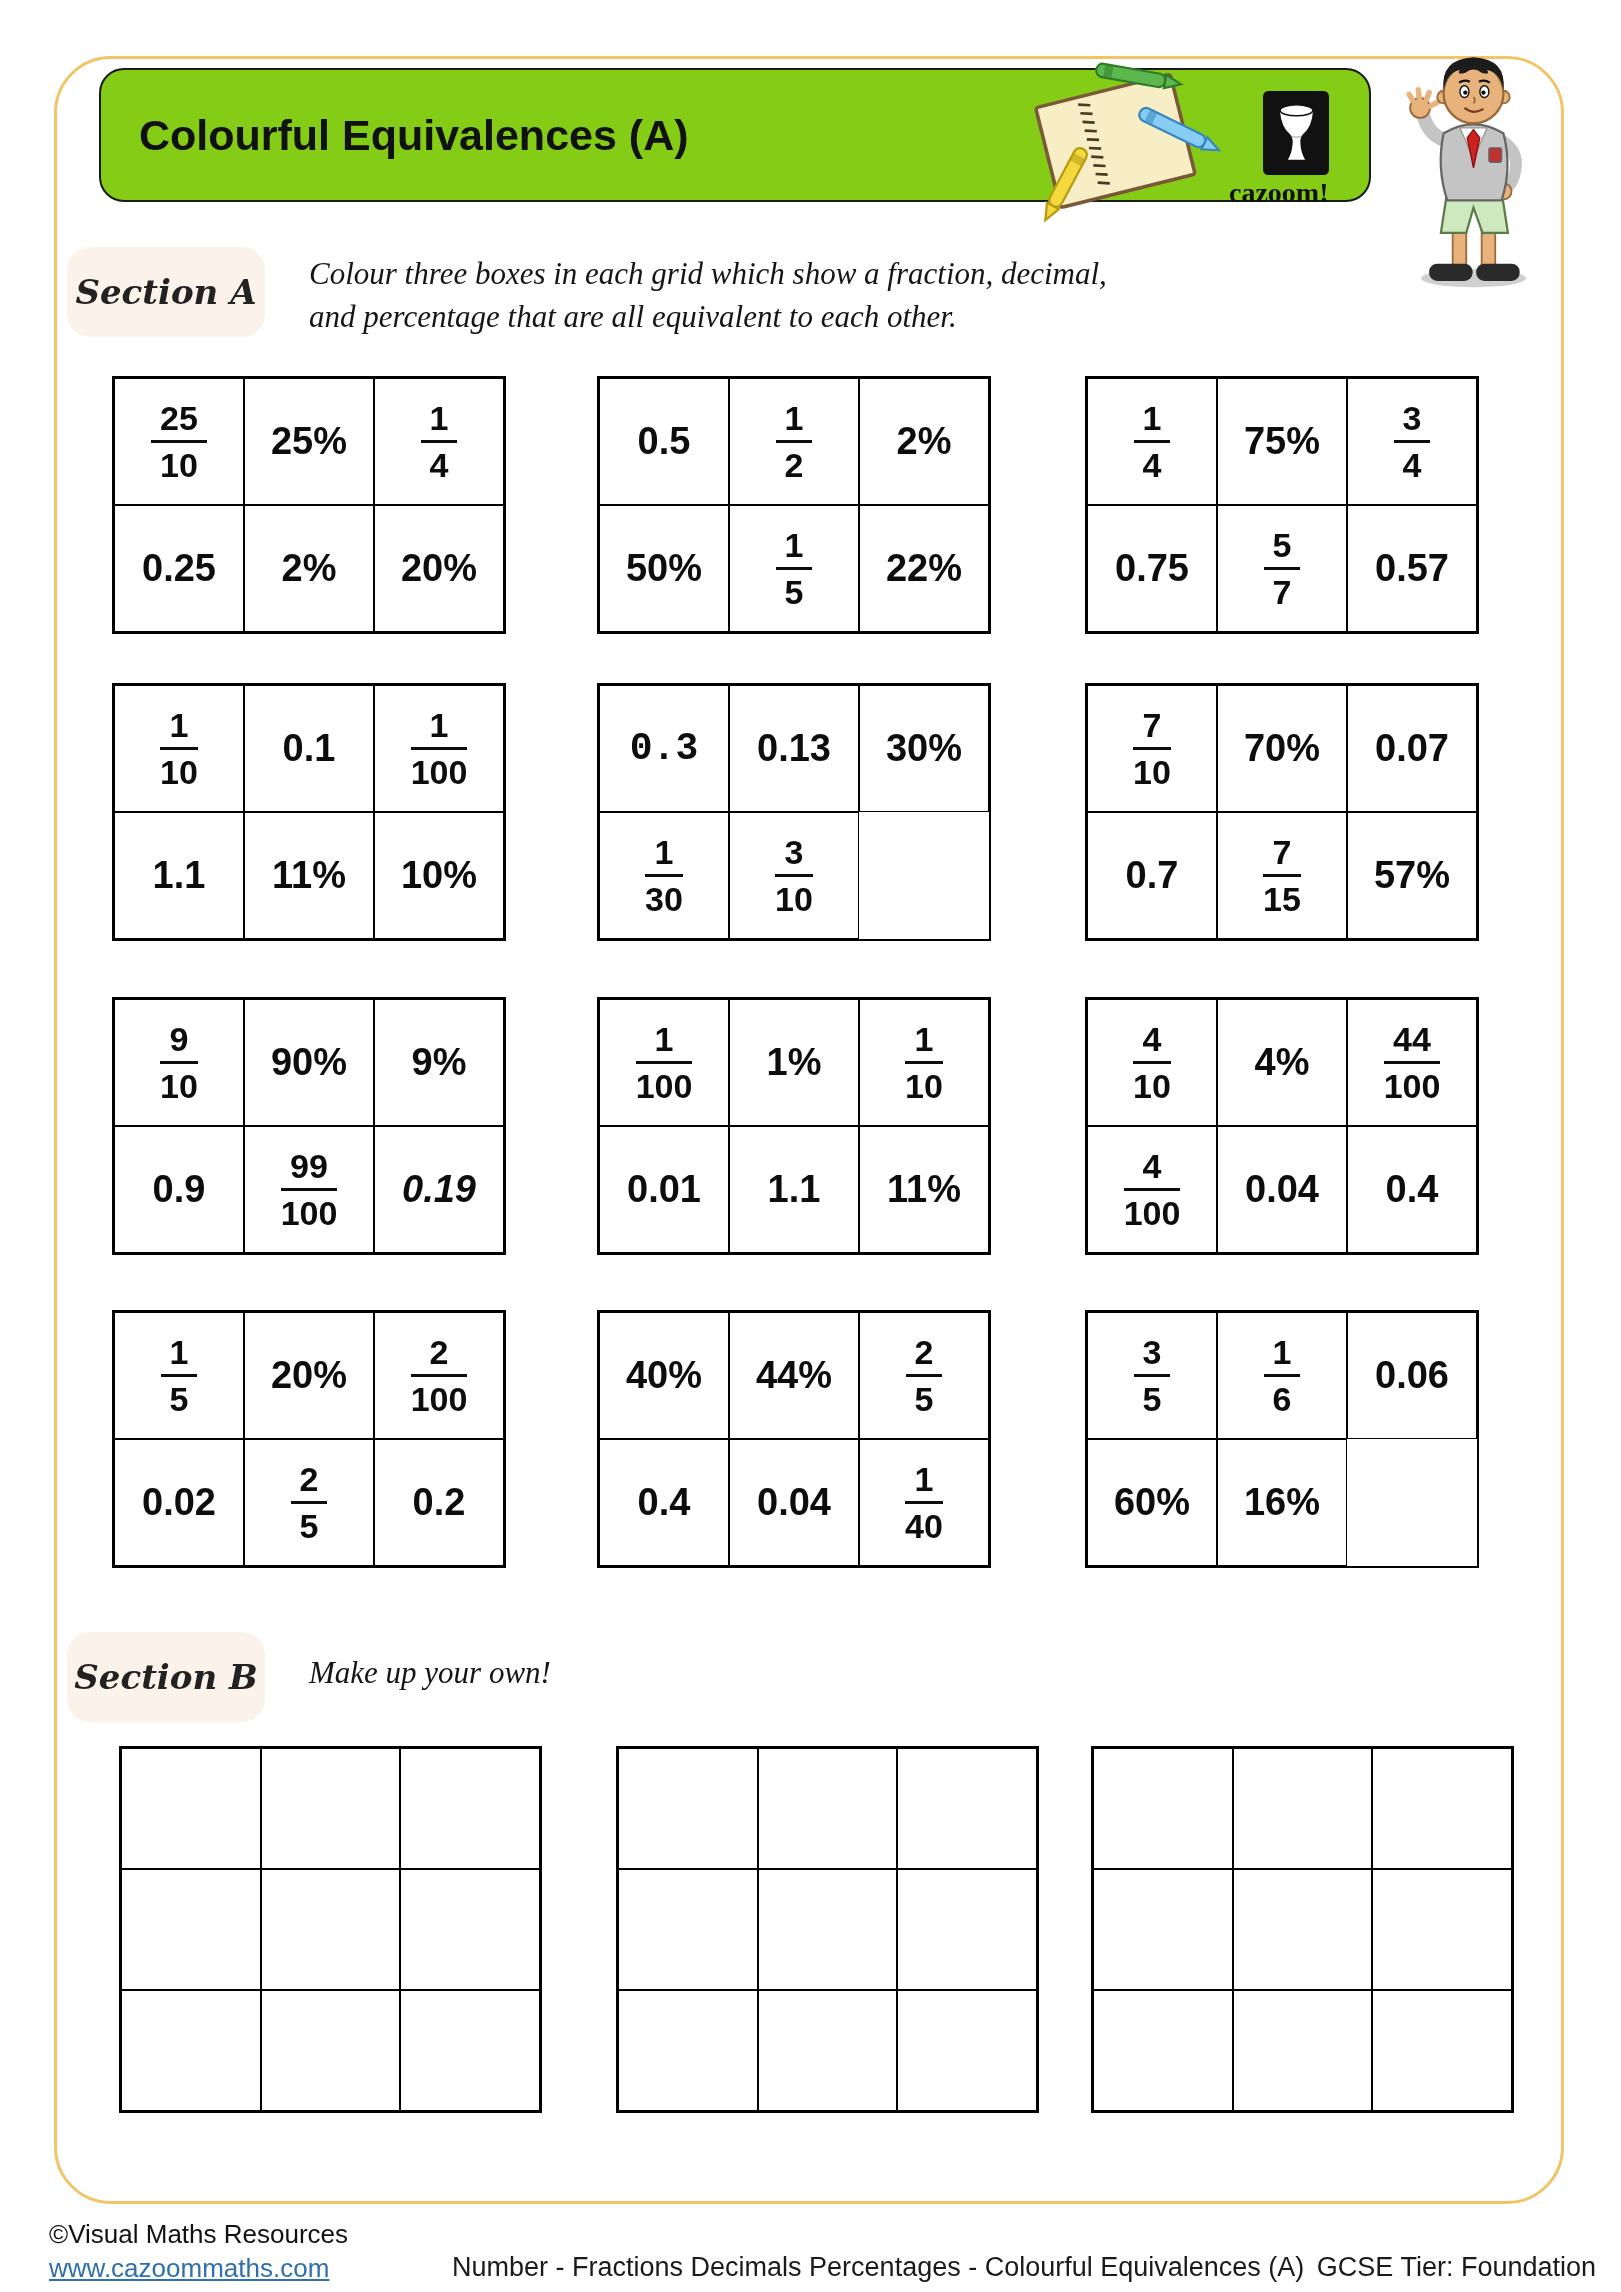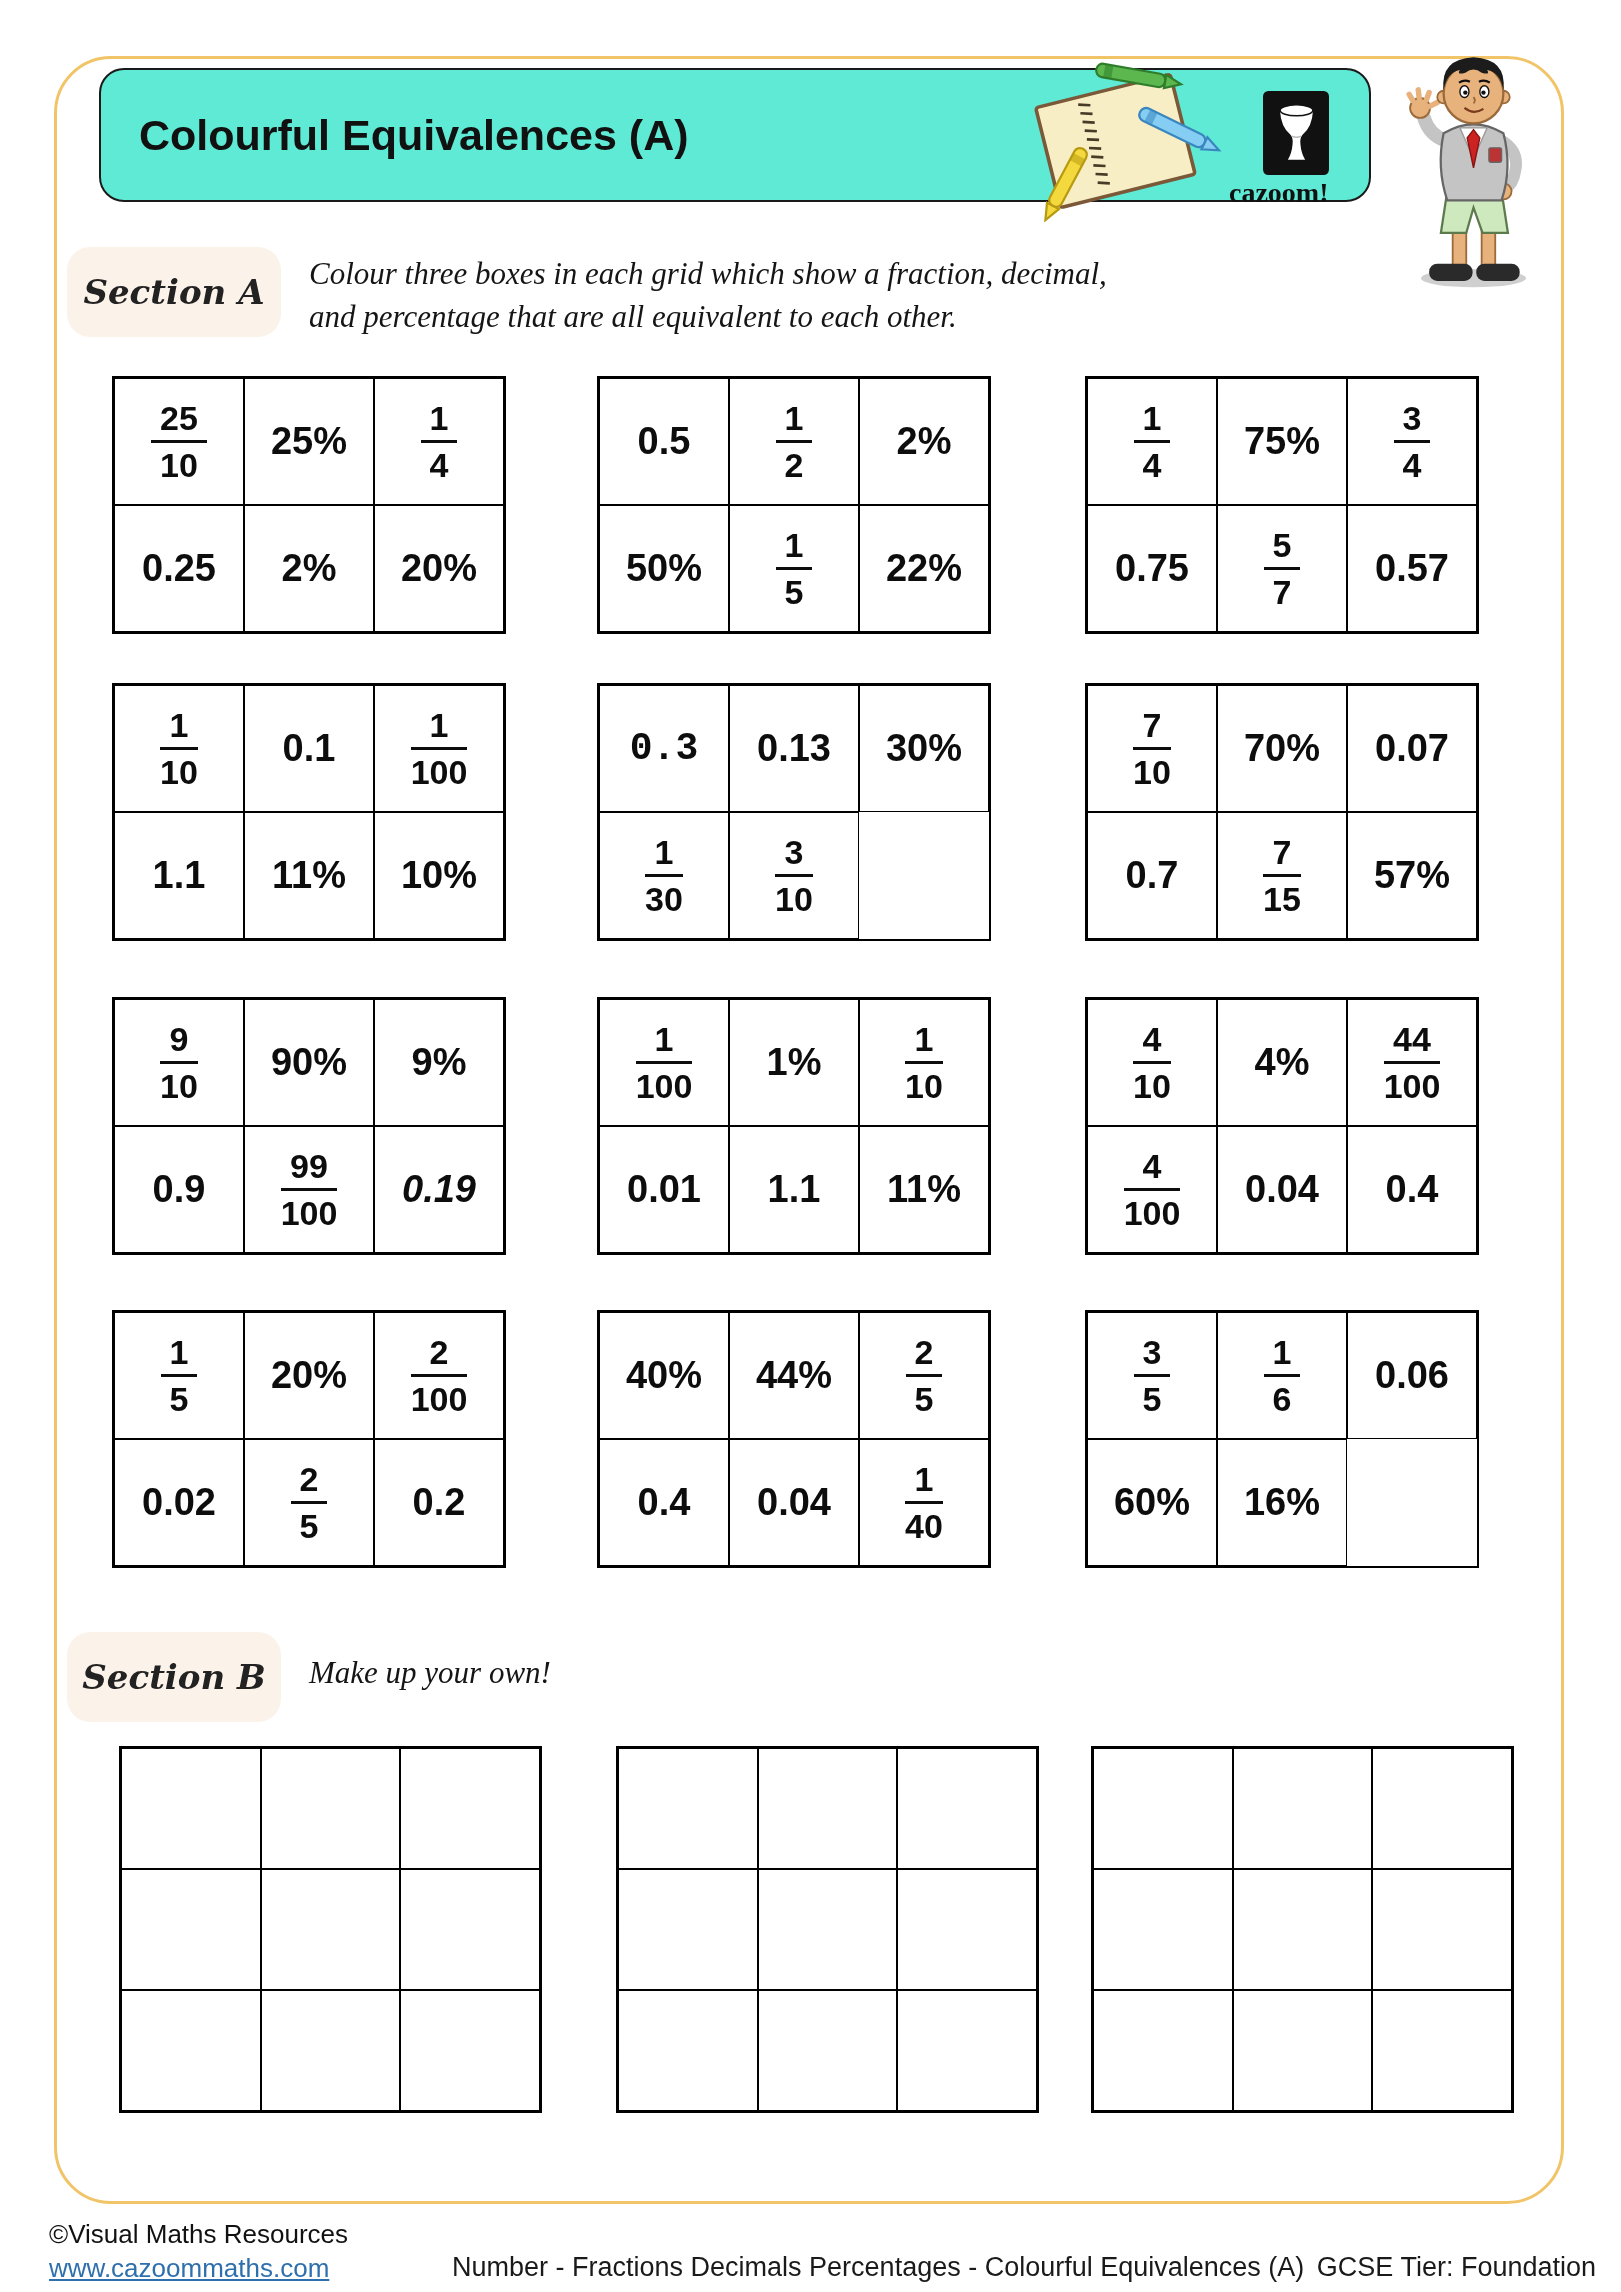--- a/index.html
+++ b/index.html
@@ -20,21 +20,21 @@
   .logo{position:absolute;left:1229px;top:91px;width:134px;text-align:left;}
   .logo-box{width:66px;height:84px;background:#111;border-radius:5.4px;margin:0 auto;
         display:flex;align-items:center;justify-content:center;}
   .logo-text{font-family:"Liberation Serif",serif;font-weight:bold;font-size:28px;color:#111;margin-top:1.8px;}
 
   
   .notebook{position:absolute;left:1003px;top:52px;}
   .boy{position:absolute;left:1386px;top:50px;}
 
   
-  .section-label{position:absolute;left:67px;width:214px;height:90px;background:#FBF3E9;
+  .section-label{position:absolute;left:67px;width:198px;height:90px;background:#FBF3E9;
         border-radius:23px;display:flex;align-items:center;justify-content:center;
         font-family:"DejaVu Serif",serif;font-weight:bold;font-style:italic;font-size:34px;color:#222;}
   #label-a{top:247px;}
   #label-b{top:1632px;}
   .instruction{position:absolute;left:309px;font-family:"Liberation Serif",serif;
         font-style:italic;font-size:31px;line-height:1.38;color:#151515;}
   #instr-a{top:253px;}
   #instr-b{top:1652px;}
 
   
@@ -52,21 +52,21 @@
   .footer-center{position:absolute;left:452px;top:2252px;font-size:27px;color:#1a1a1a;}
   .footer-right{position:absolute;right:25px;top:2252px;font-size:27px;color:#1a1a1a;}
 </style>
 </head>
 <body>
 
 <div class="page" id="page">
 
   <div class="page-border" style="border-color: rgb(241, 196, 104);"></div>
 
-  <div class="title-box" style="background: #5eead4;">
+  <div class="title-box" style="background: #84cc16;">
     <h1>Colourful Equivalences (A)</h1>
   </div>
 
   <svg class="notebook" width="251" height="170" viewBox="0 0 280 190">
     <g transform="rotate(-14 125 100)">
       <rect x="48" y="42" width="155" height="115" rx="3" fill="#F8EEC6" stroke="#7A5838" stroke-width="4"></rect>
       <path d="M95 50 l13 4 M95 60 l13 4 M95 70 l13 4 M95 80 l13 4 M95 90 l13 4 M95 100 l13 4 M95 110 l13 4 M95 120 l13 4 M95 130 l13 4 M95 140 l13 4" stroke="#4A3A28" stroke-width="3" fill="none"></path>
     </g>
     <g transform="rotate(10 150 30)">
       <rect x="103" y="20" width="78" height="15" rx="7" fill="#5CB84E" stroke="#2F7D2A" stroke-width="2.5"></rect>

